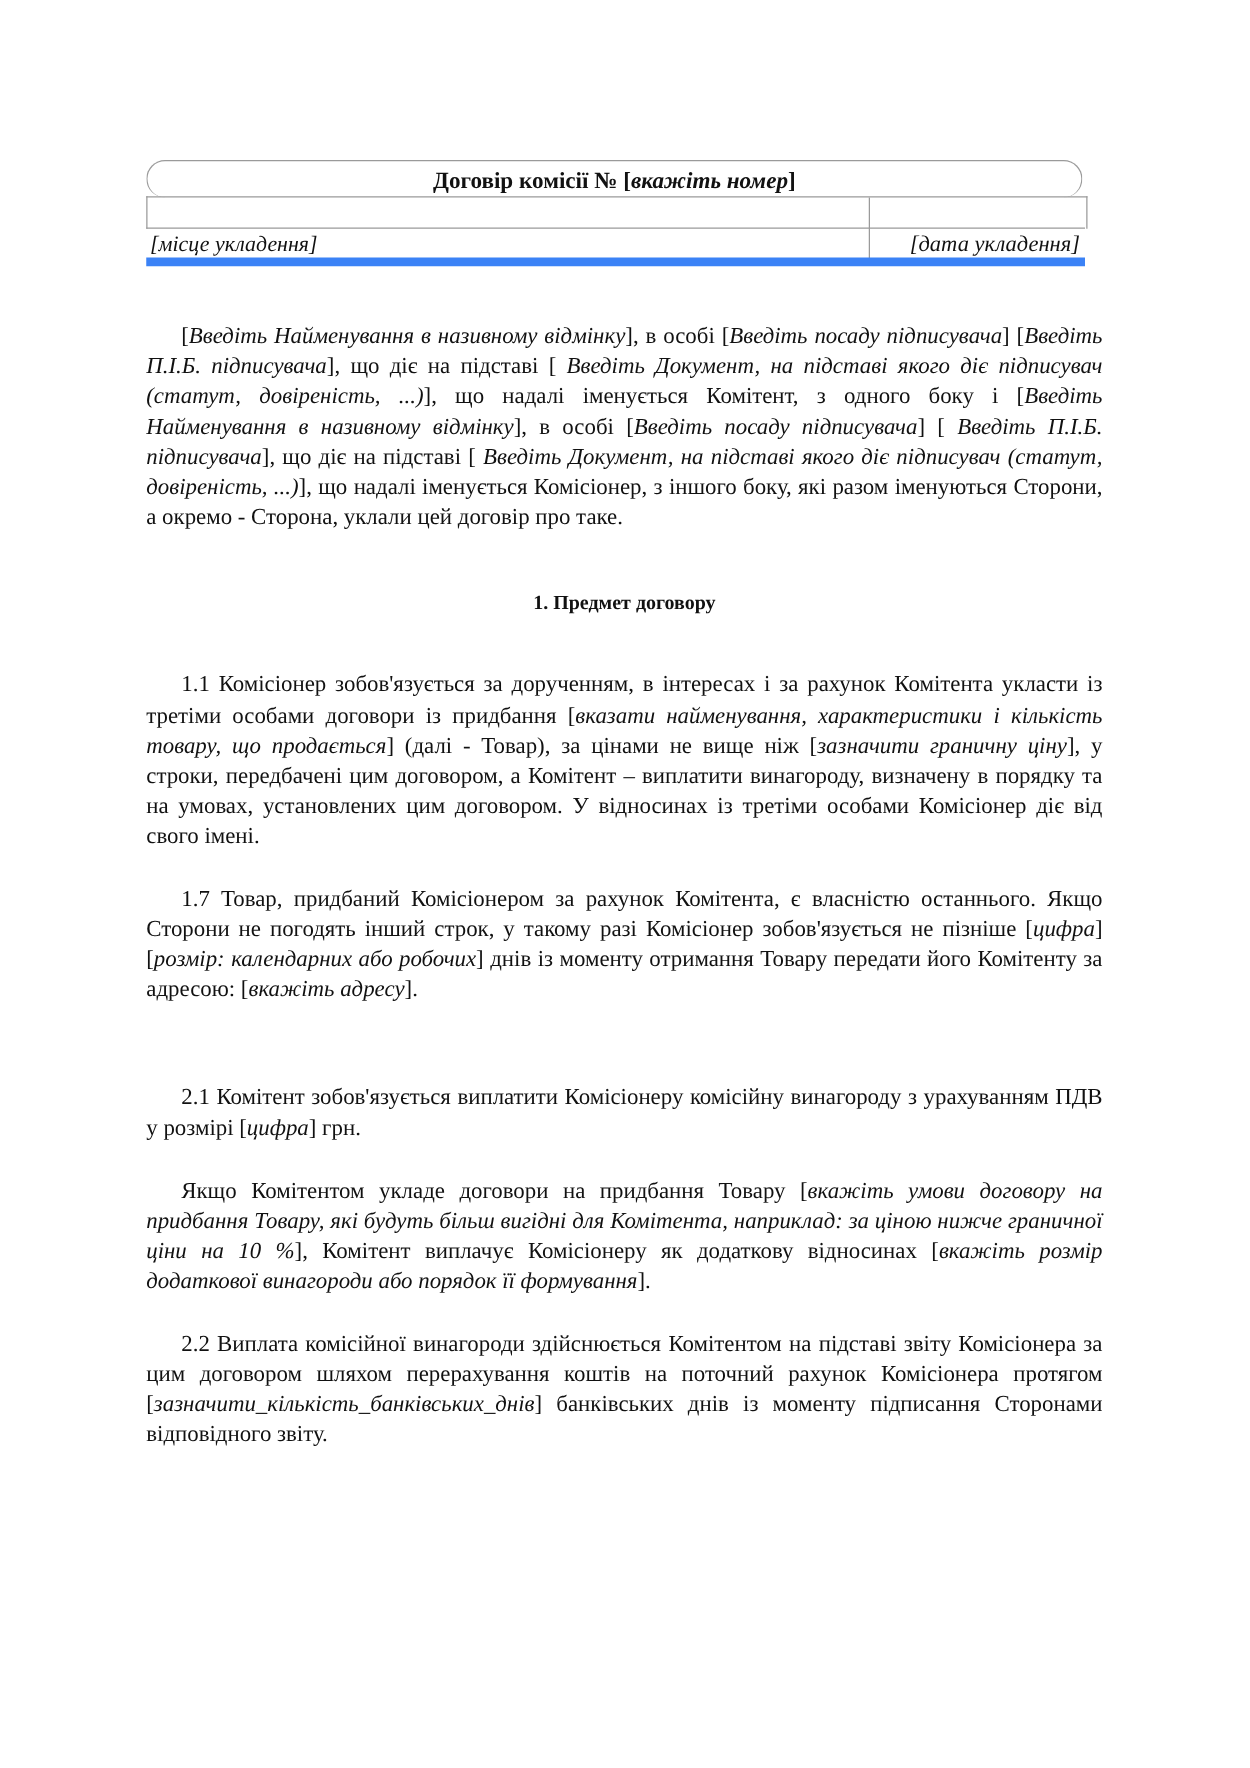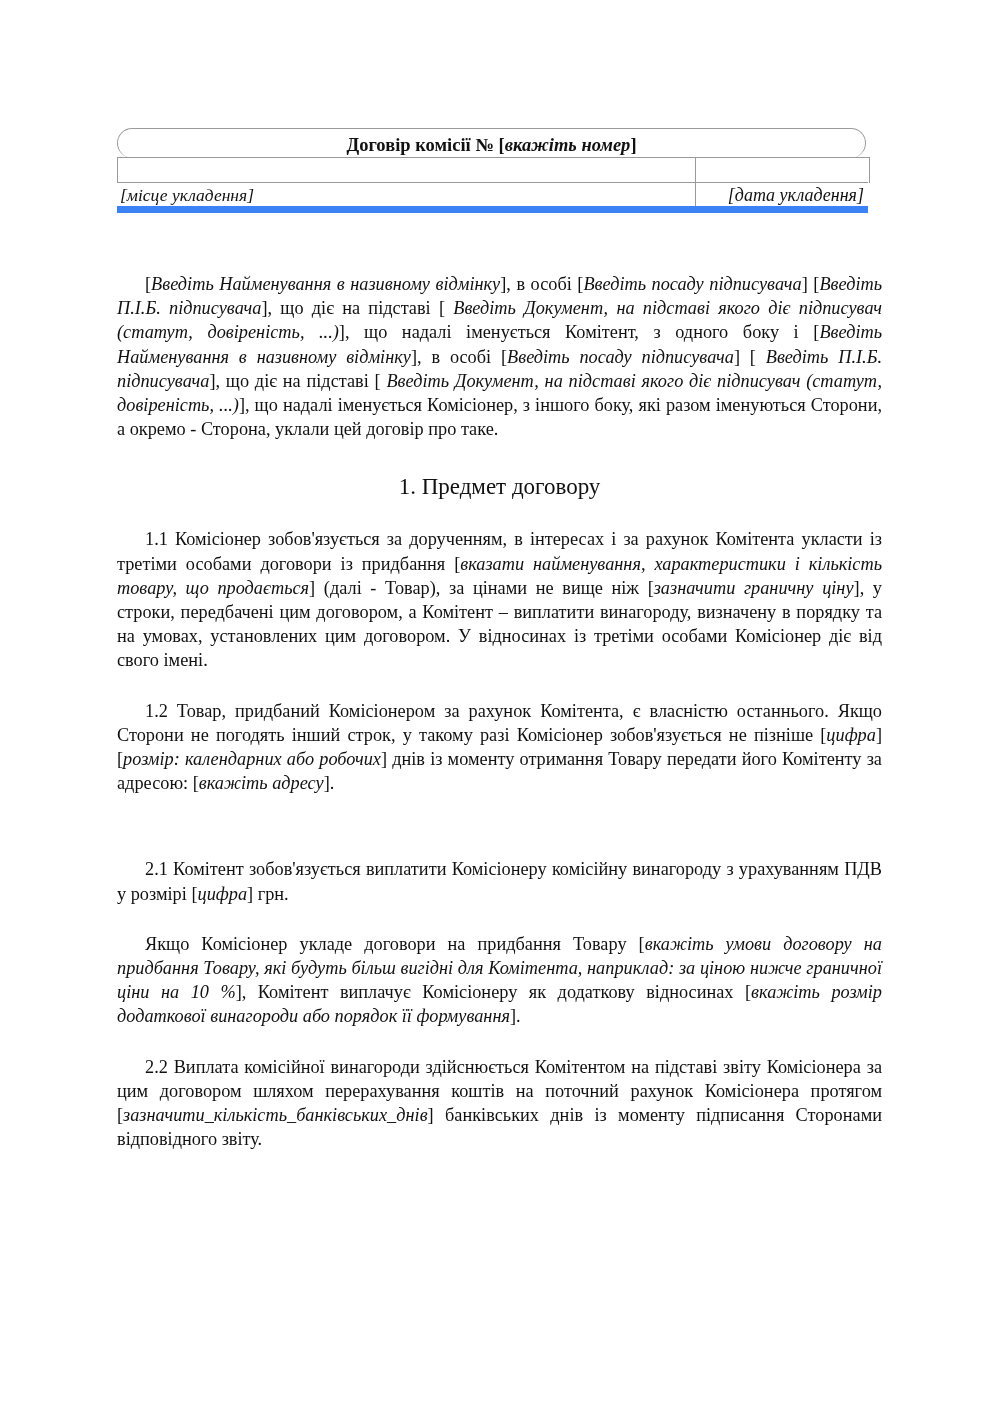--- a/index.html
+++ b/index.html
@@ -15,24 +15,24 @@
     .hdr-row1 i { font-weight: bold; }
     .hdr-row2 { position: absolute; left: 0; top: 29px; width: 751px; height: 25px;
                 border-top: 1px solid #9a9a9a; border-left: 1px solid #9a9a9a; border-right: 1px solid #9a9a9a; }
     .hdr-row2 .split { position: absolute; left: 577px; top: 0; width: 1px; height: 49px; background: #9a9a9a; }
     .hdr-row3 { position: absolute; left: 0; top: 54px; width: 751px; height: 23px;
                 border-top: 1px solid #9a9a9a; border-bottom: 7px solid #3b82f6; }
     .place { position: absolute; left: 3px; top: 1px; font-style: italic; font-size: 17.5px; line-height: 22px; }
     .date  { position: absolute; right: 4px; top: 1px; font-style: italic; font-size: 18px; line-height: 22px; }
 
     
-    .content { position: absolute; left: 117px; top: 272px; width: 765px; }
+    .content { position: absolute; left: 117px; top: 256px; width: 765px; }
     p.par { margin: 0; font-size: 18.3px; line-height: 24.2px; text-align: justify; text-indent: 28px; }
     p.par i { font-style: italic; }
-    h2.sec { margin: 0; font-size: 23px; font-weight: normal; text-align: center; line-height: 24px; }
+    h2.sec { margin: 12px; font-size: 16px; font-weight: bold; text-align: center; line-height: 24px; }
     .gap-lg { height: 34px; }
     .gap-md { height: 28px; }
     .gap-sm { height: 26px; }
   </style>
 </head>
 <body>
 
 <div class="page">
 
   <div class="hdr">
@@ -47,24 +47,24 @@
   </div>
 
   <div class="content">
     <p class="par" id="preamble"><span>[</span><i>Введіть Найменування в називному відмінку</i><span>], в особі [</span><i>Введіть посаду підписувача</i><span>] [</span><i>Введіть П.І.Б. підписувача</i><span>], що діє на підставі [ </span><i>Введіть Документ, на підставі якого діє підписувач (статут, довіреність, ...)</i><span>], що надалі іменується Комітент, з одного боку і [</span><i>Введіть Найменування в називному відмінку</i><span>], в особі [</span><i>Введіть посаду підписувача</i><span>] [ </span><i>Введіть П.І.Б. підписувача</i><span>], що діє на підставі [ </span><i>Введіть Документ, на підставі якого діє підписувач (статут, довіреність, ...)</i><span>], що надалі іменується Комісіонер, з іншого боку, які разом іменуються Сторони, а окремо - Сторона, уклали цей договір про таке.</span></p>
 
     <div class="gap-lg"></div>
     <h2 class="sec">1. Предмет договору</h2>
     <div class="gap-md"></div>
     <p class="par"><span>1.1 Комісіонер зобов'язується за дорученням, в інтересах і за рахунок Комітента укласти із третіми особами договори із придбання [</span><i>вказати найменування, характеристики і кількість товару, що продається</i><span>] (далі - Товар), за цінами не вище ніж [</span><i>зазначити граничну ціну</i><span>], у строки, передбачені цим договором, а Комітент – виплатити винагороду, визначену в порядку та на умовах, установлених цим договором. У відносинах із третіми особами Комісіонер діє від свого імені.</span></p>
     <div class="gap-sm"></div>
-    <p class="par"><span>1.2 Товар, придбаний Комісіонером за рахунок Комітента, є власністю останнього. Якщо Сторони не погодять інший строк, у такому разі Комісіонер зобов'язується не пізніше [</span><i>цифра</i><span>] [</span><i>розмір: календарних або робочих</i><span>] днів із моменту отримання Товару передати його Комітенту за адресою: [</span><i>вкажіть адресу</i><span>].</span></p>
+    <p class="par"><span>1.7 Товар, придбаний Комісіонером за рахунок Комітента, є власністю останнього. Якщо Сторони не погодять інший строк, у такому разі Комісіонер зобов'язується не пізніше [</span><i>цифра</i><span>] [</span><i>розмір: календарних або робочих</i><span>] днів із моменту отримання Товару передати його Комітенту за адресою: [</span><i>вкажіть адресу</i><span>].</span></p>
 
     <div class="gap-lg"></div>
     <div class="gap-md"></div>
     <p class="par"><span>2.1 Комітент зобов'язується виплатити Комісіонеру комісійну винагороду з урахуванням ПДВ у розмірі [</span><i>цифра</i><span>] грн.</span></p>
     <div class="gap-sm"></div>
-    <p class="par"><span>Якщо Комісіонер укладе договори на придбання Товару [</span><i>вкажіть умови договору на придбання Товару, які будуть більш вигідні для Комітента, наприклад: за ціною нижче граничної ціни на 10 %</i><span>], Комітент виплачує Комісіонеру як додаткову відносинах [</span><i>вкажіть розмір додаткової винагороди або порядок її формування</i><span>].</span></p>
+    <p class="par"><span>Якщо Комітентом укладе договори на придбання Товару [</span><i>вкажіть умови договору на придбання Товару, які будуть більш вигідні для Комітента, наприклад: за ціною нижче граничної ціни на 10 %</i><span>], Комітент виплачує Комісіонеру як додаткову відносинах [</span><i>вкажіть розмір додаткової винагороди або порядок її формування</i><span>].</span></p>
     <div class="gap-sm"></div>
     <p class="par"><span>2.2 Виплата комісійної винагороди здійснюється Комітентом на підставі звіту Комісіонера за цим  договором шляхом перерахування коштів на поточний рахунок Комісіонера протягом [</span><i>зазначити_кількість_банківських_днів</i><span>] банківських днів із моменту підписання Сторонами відповідного звіту.</span></p>
     <div class="gap-sm"></div>
   </div>
 </div>
 
 </body></html>

